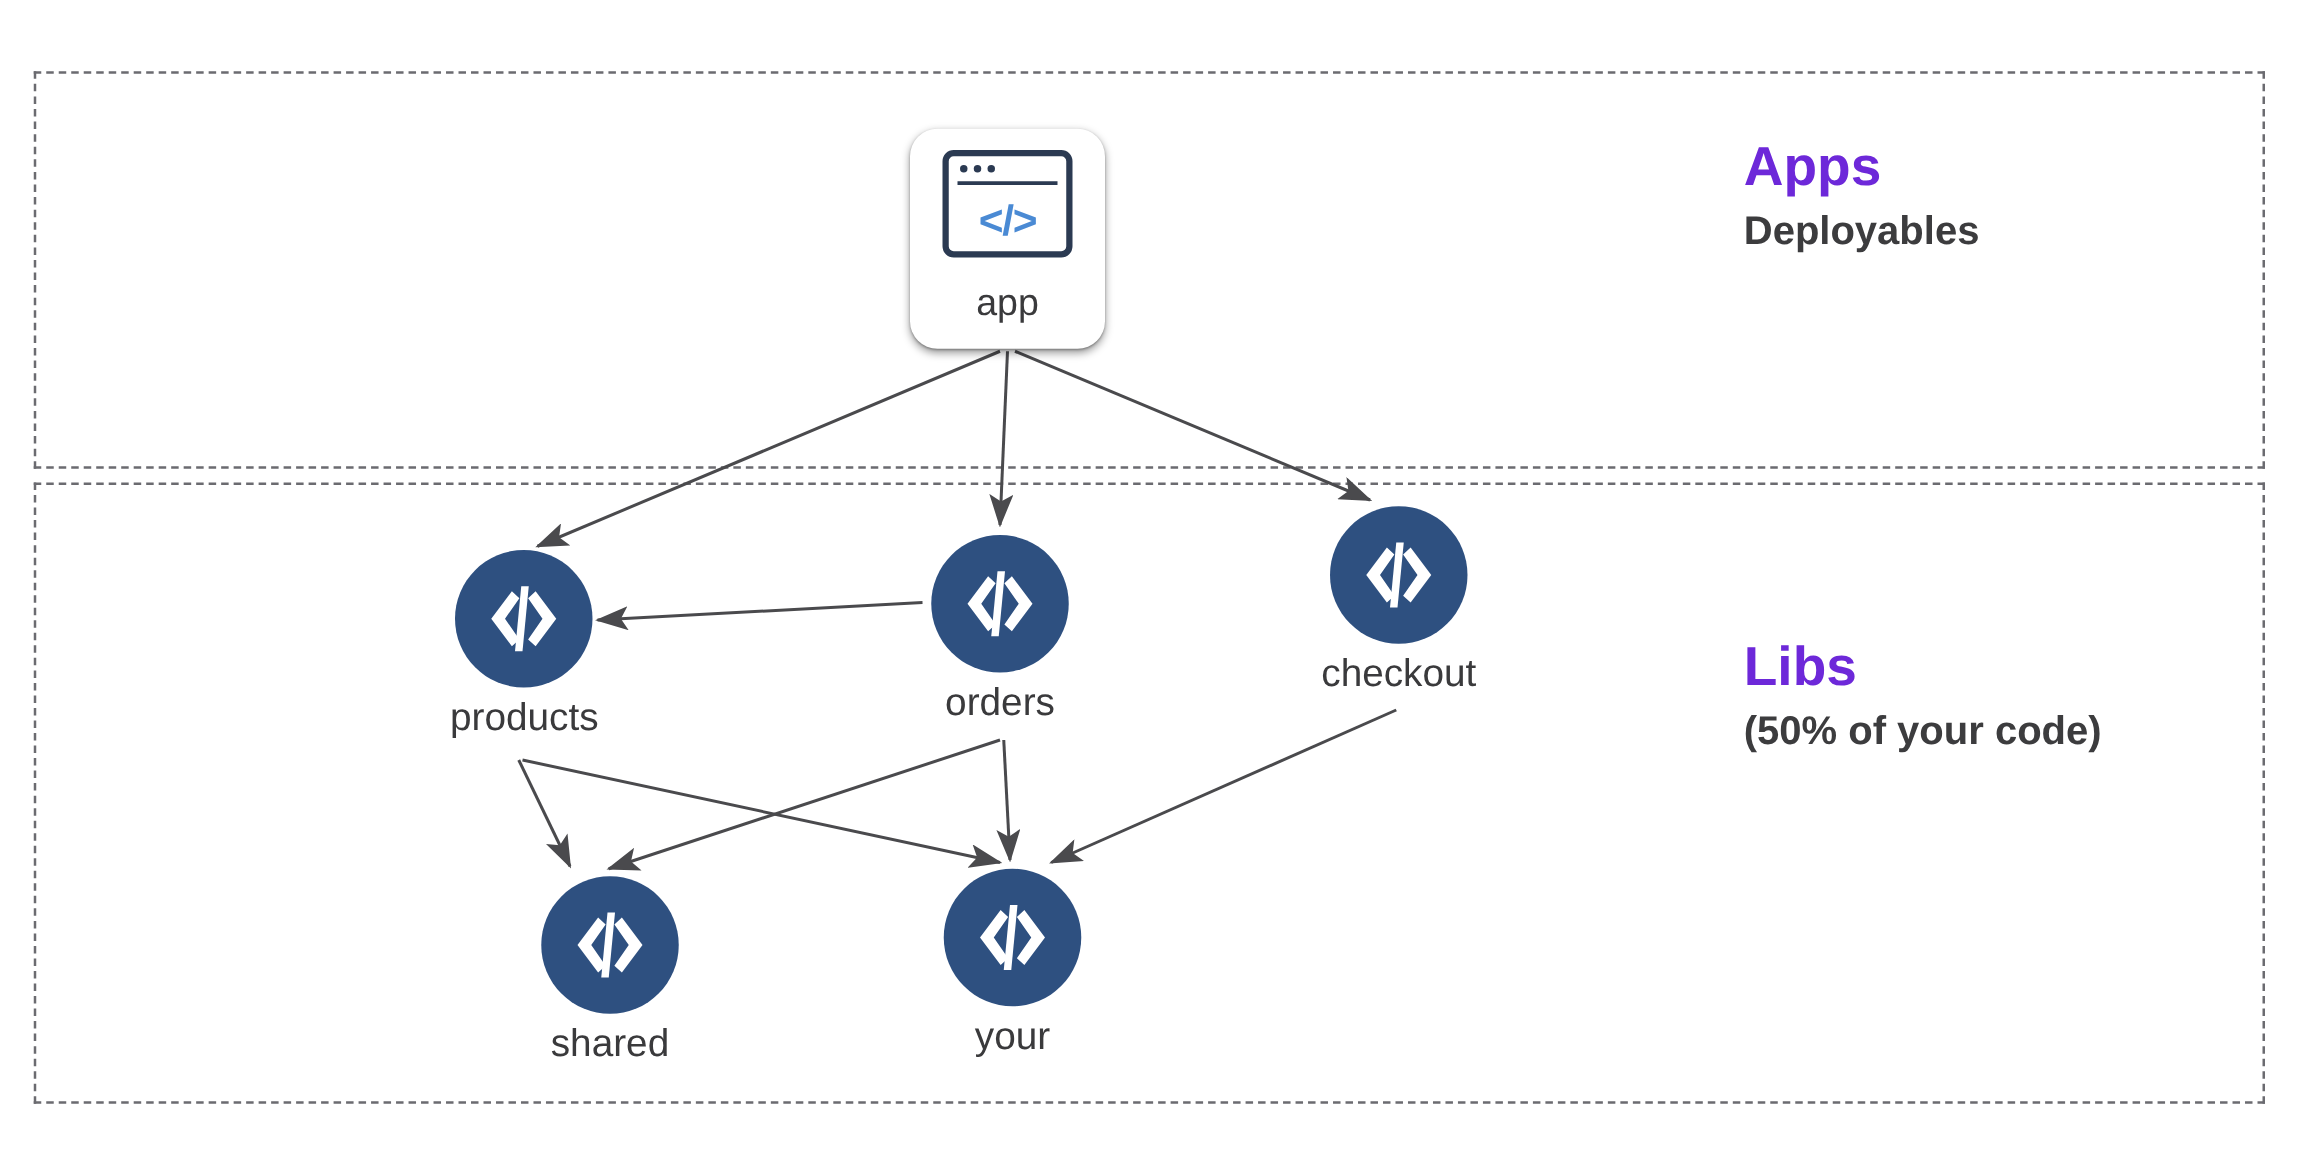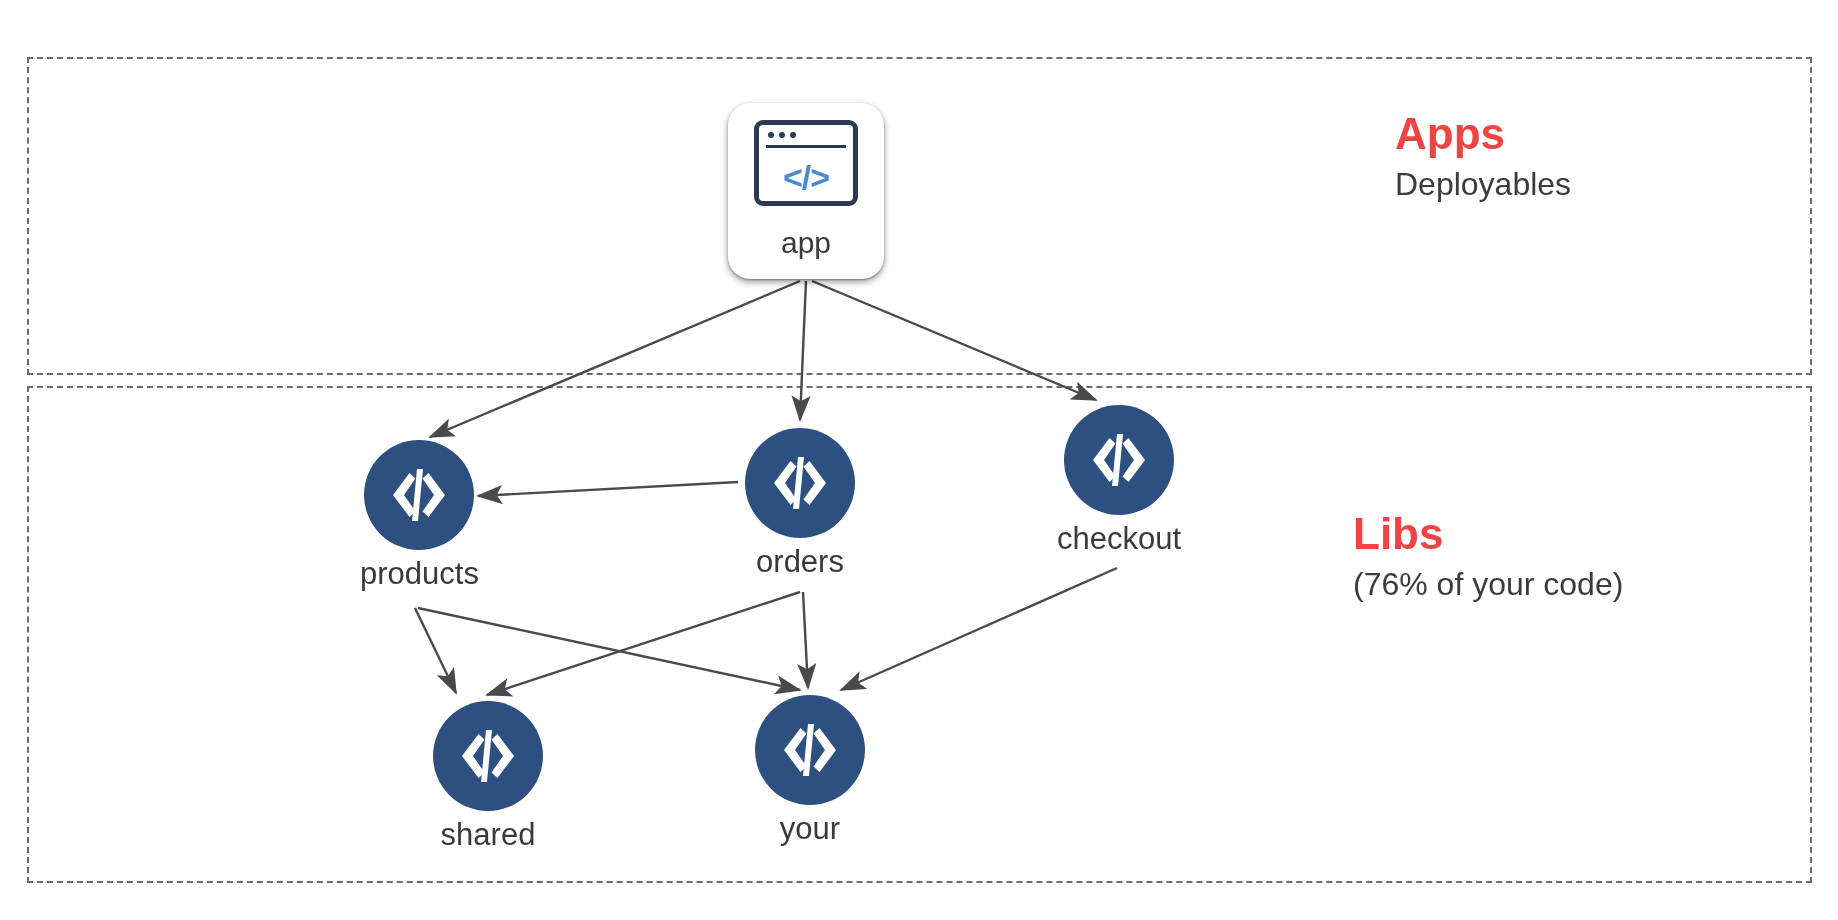--- a/index.html
+++ b/index.html
@@ -140,34 +140,34 @@
   #node-core     { left: 755px; top: 695px; }
 
   
   .zone-label {
     position: absolute;
     font-family: "Liberation Sans", sans-serif;
   }
   .zone-label .zone-title {
     font-size: 44px;
     font-weight: 700;
-    color: #ef4444;
+    color: #6d28d9;
     line-height: 52px;
     display: block;
   }
   .zone-label .zone-sub {
     font-size: 32px;
-    font-weight: 400;
+    font-weight: 700;
     color: #3c3c3e;
     line-height: 40px;
     display: block;
     margin-top: 4px;
   }
   #label-apps { left: 1395px; top: 108px; }
-  #label-libs { left: 1353px; top: 508px; }
+  #label-libs { left: 1395px; top: 508px; }
 </style>
 </head>
 <body>
 
 <div id="stage">
 
   <div id="zone-apps" class="zone-box"></div>
   <div id="zone-libs" class="zone-box"></div>
 
   <svg id="edges" viewBox="0 0 1838 920">
@@ -266,16 +266,16 @@
     <span class="node-caption">your</span>
   </div>
 
   <div id="label-apps" class="zone-label">
     <span class="zone-title">Apps</span>
     <span class="zone-sub">Deployables</span>
   </div>
 
   <div id="label-libs" class="zone-label">
     <span class="zone-title">Libs</span>
-    <span class="zone-sub">(76% of your code)</span>
+    <span class="zone-sub">(50% of your code)</span>
   </div>
 
 </div>
 
 </body></html>

